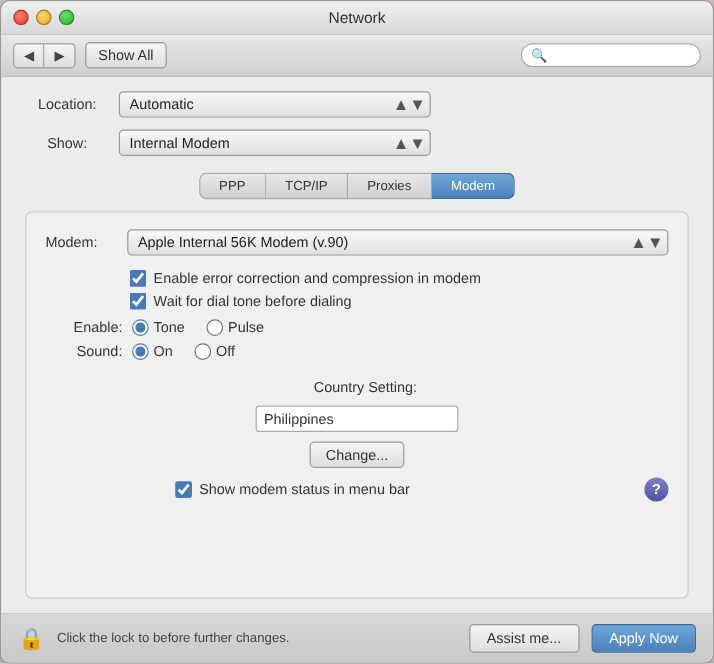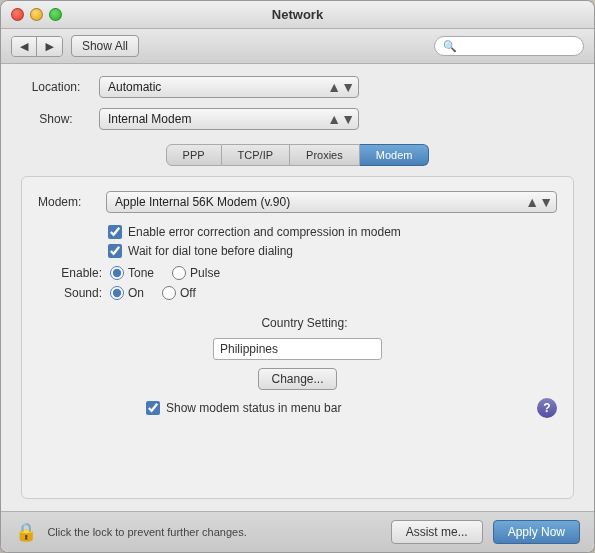--- a/index.html
+++ b/index.html
@@ -50,21 +50,21 @@
     }
     .btn-close { background: radial-gradient(circle at 40% 35%, #ff7b6b, #e03c28); }
     .btn-minimize { background: radial-gradient(circle at 40% 35%, #ffda6b, #e0a020); }
     .btn-maximize { background: radial-gradient(circle at 40% 35%, #6bdd6b, #28b028); }
 
     .title {
       position: absolute;
       left: 50%;
       transform: translateX(-50%);
       font-size: 13px;
-      font-weight: bold;
+      font-weight: normal;
       color: #333;
       text-align: center;
     }
 
     
     .toolbar {
       background: linear-gradient(to bottom, #e8e8e8, #d0d0d0);
       padding: 6px 10px;
       display: flex;
       align-items: center;
@@ -501,18 +501,18 @@
           </div>
           <div class="help-circle">?</div>
         </div>
       </div>
 
     </div>
   </div>
 
   <div class="bottom-bar">
     <span class="lock-icon">🔒</span>
-    <span class="lock-text">Click the lock to prevent further changes.</span>
+    <span class="lock-text">Click the lock to before further changes.</span>
     <button class="bottom-btn">Assist me...</button>
     <button class="bottom-btn apply-btn">Apply Now</button>
   </div>
 
 </div>
 
 </body></html>

